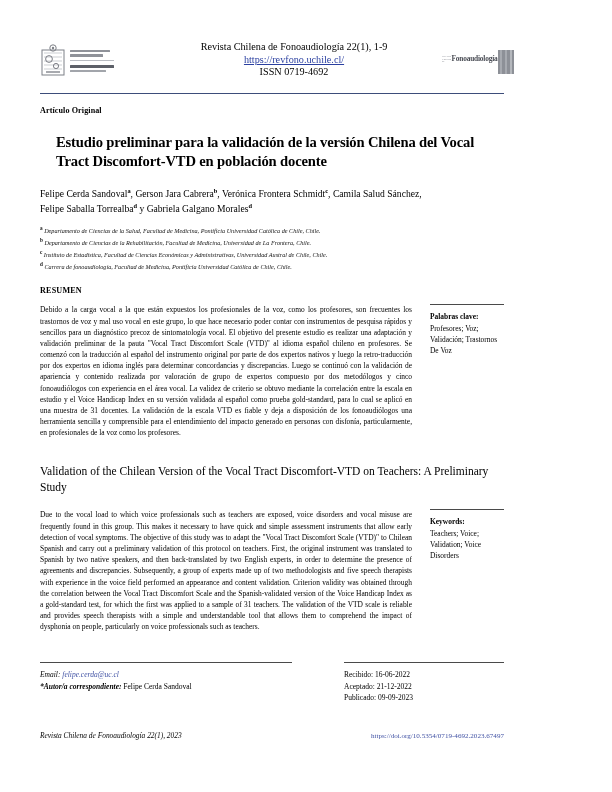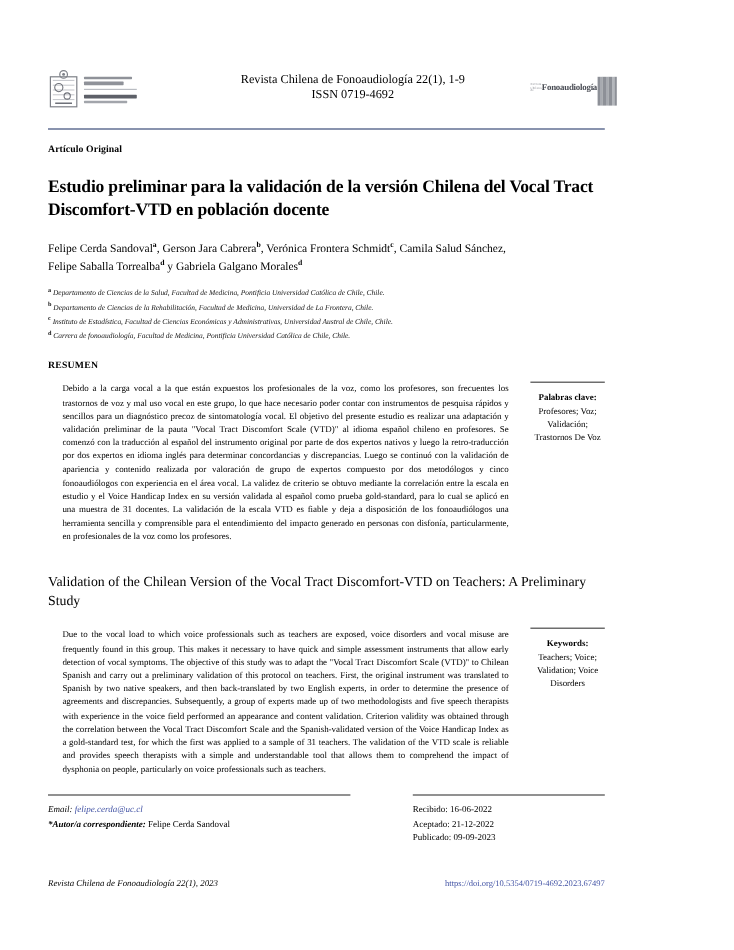--- a/index.html
+++ b/index.html
@@ -15,21 +15,21 @@
     color: #000000;
     position: relative;
     overflow: hidden;
   }
   .page {
     position: absolute;
     left: 0; top: 0;
     width: 544px;
     height: 792px;
     box-sizing: border-box;
-    padding: 16px 40px;
+    padding: 2px 40px;
   }
 
   
   .masthead {
     display: flex;
     align-items: center;
     justify-content: space-between;
     padding-top: 32px;
     height: 52px;
   }
@@ -134,21 +134,21 @@
     font-weight: bold;
     margin-top: 12px;
     letter-spacing: 0.1px;
   }
 
   
   h1.paper-title {
     font-size: 14.6px;
     font-weight: bold;
     line-height: 1.30;
-    margin: 18px 0 0 0;
+    margin: 18px 0 0 16px;
     letter-spacing: -0.15px;
   }
 
   
   .authors {
     font-size: 9.6px;
     line-height: 1.44;
     margin-top: 15px;
   }
   .authors sup { font-size: 6.4px; font-weight: bold; }
@@ -172,30 +172,28 @@
   .abs-row {
     display: flex;
     align-items: flex-start;
     margin-top: 9px;
   }
   .abs-body {
     width: 372px;
     font-size: 7.45px;
     line-height: 1.50;
     text-align: justify;
-    margin-left: 12px;
   }
   .kw-spacer { width: 18px; flex: 0 0 18px; }
   .kw-box {
     flex: 1;
     border-top: 1.1px solid #4a4a4a;
     padding-top: 6px;
     font-size: 7.45px;
     line-height: 1.52;
-    text-align: center;
   }
   .kw-title { font-weight: bold; display: block; }
   .kw-terms { display: block; }
 
   
   h2.paper-title-en {
     font-size: 11.5px;
     font-weight: normal;
     line-height: 1.35;
     margin: 26px 0 0 0;
@@ -264,20 +262,21 @@
         <i class="w1"></i>
         <i class="w2"></i>
         <div class="crest-rule"></div>
         <i class="w3"></i>
         <i class="w4"></i>
       </div>
     </div>
 
     <div class="masthead-center">
       <span class="mc-line">Revista Chilena de Fonoaudiología 22(1), 1-9</span>
+      <span class="mc-line"><a class="journal-url" href="#">https://revfono.uchile.cl/</a></span>
       <span class="mc-line">ISSN 0719-4692</span>
     </div>
 
     <div class="logo-right">
       <div class="lr-top">Revista Chilena de</div>
       <div class="lr-title">Fonoaudiología</div>
       <div class="lr-rule"></div>
       <div class="lr-bars">
         <b></b>
           <b></b>

